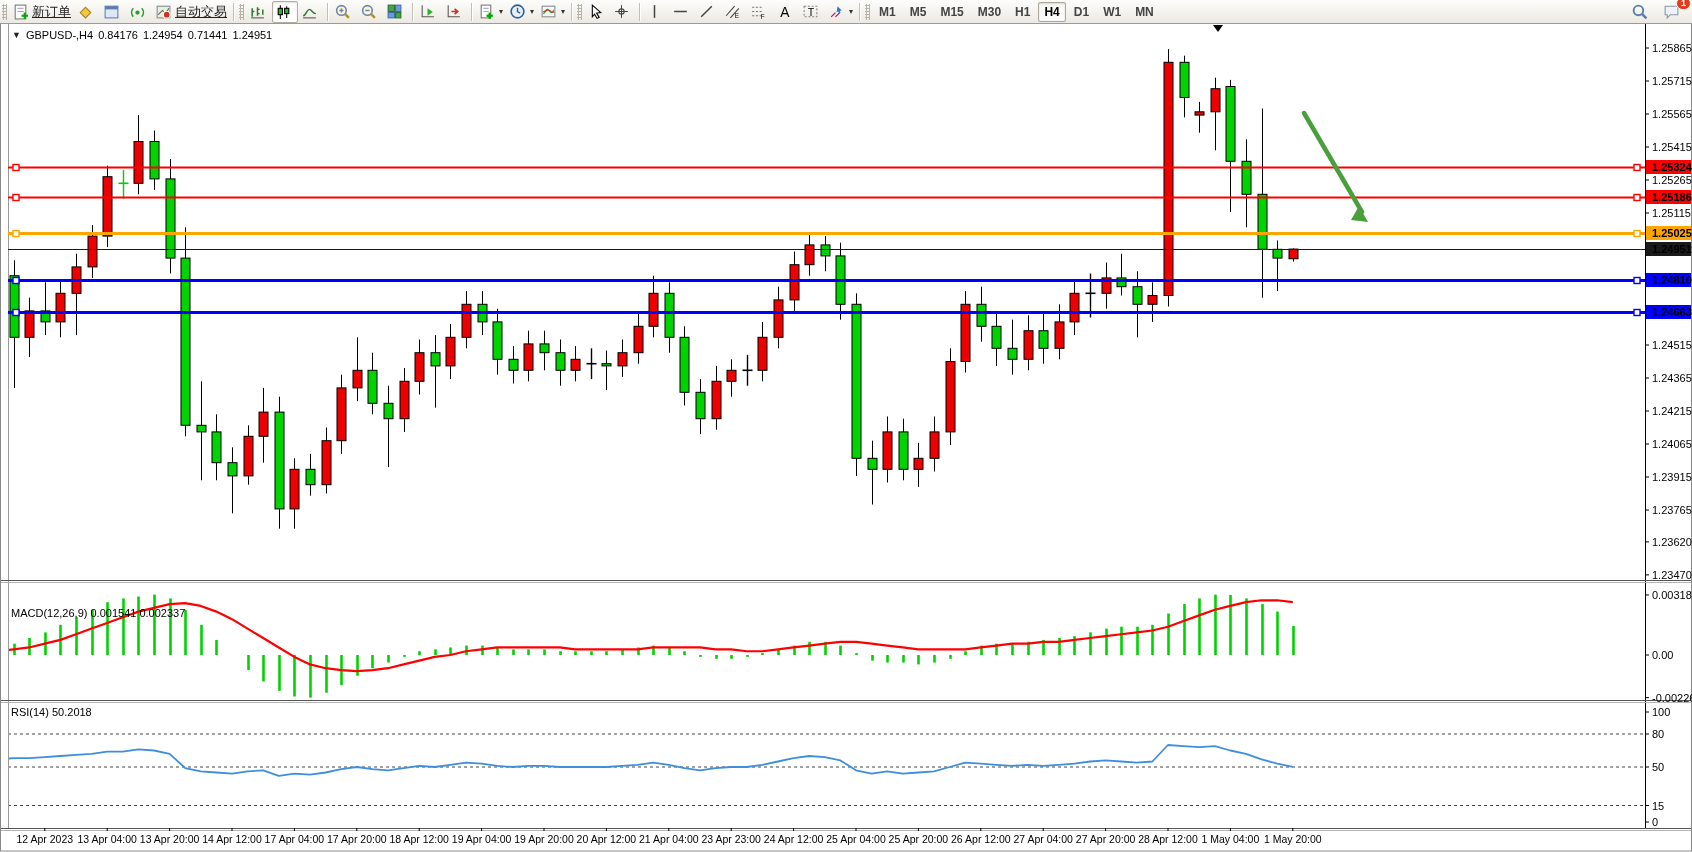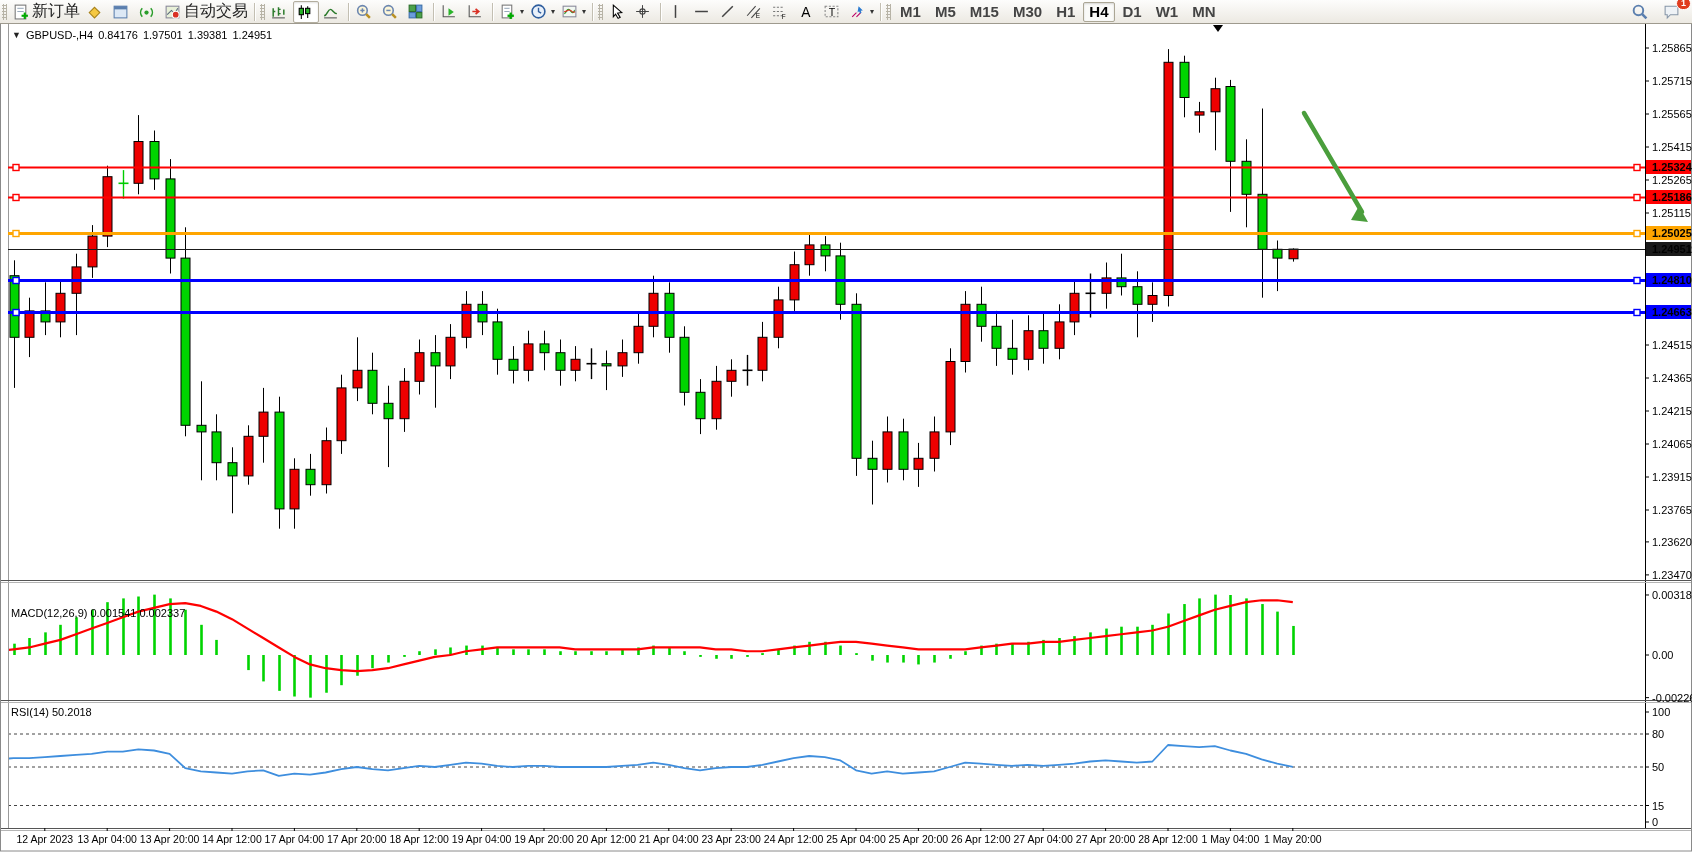--- a/index.html
+++ b/index.html
@@ -9,23 +9,23 @@
   
   #toolbar{position:absolute;left:0;top:0;width:1692px;height:23px;z-index:5;
     background:linear-gradient(#fdfdfc,#ece9e2);border-bottom:1px solid #9e9a8e;
     display:flex;align-items:center;font-size:12px;color:#222;}
   .grip{width:5px;height:16px;margin:0 2px;
     background-image:radial-gradient(#b7b3a6 1px,transparent 1.2px);background-size:3px 3px;}
   .sep{width:1px;height:18px;background:#c3bfb2;margin:0 3px;box-shadow:1px 0 0 #fff;}
   .tb-btn{height:20px;min-width:20px;padding:0 2px;display:flex;align-items:center;gap:3px;
     border:1px solid transparent;border-radius:2px;cursor:default;white-space:nowrap;}
   .tb-btn.pressed{background:#fff;border:1px solid #b3ae9f;box-shadow:inset 0 1px 2px rgba(0,0,0,.12);}
-  .tb-btn .lbl{font-size:16px;}
+  .tb-btn .lbl{font-size:13px;text-decoration:underline;}
   .caret{font-size:8px;color:#333;margin-left:1px;}
-  .tf-btn{height:18px;padding:0 5px;margin:0 1px;font-size:15px;font-weight:bold;color:#444;
+  .tf-btn{height:18px;padding:0 5px;margin:0 1px;font-size:12px;font-weight:bold;color:#444;
     border:1px solid transparent;border-radius:2px;display:flex;align-items:center;}
   .tf-btn.active{background:#fafaf8;border:1px solid #aba695;box-shadow:inset 0 1px 2px rgba(0,0,0,.15);color:#000;}
   #tb-right{margin-left:auto;display:flex;align-items:center;margin-right:6px;gap:6px;}
   .badge{position:absolute;top:-5px;right:-6px;background:#e03c1e;color:#fff;border-radius:8px;
     font-size:9px;font-weight:bold;padding:0 4px;line-height:11px;border:1px solid #fff;}
   .rel{position:relative;}
   
   .overlay{position:absolute;z-index:3;font-size:11px;color:#000;}
   #chart-title{left:12px;top:29px;display:flex;gap:5px;align-items:center;}
   #macd-label{left:11px;top:607px;}
@@ -440,22 +440,22 @@
       <line x1="1230.3999999999999" y1="828" x2="1230.3999999999999" y2="831" stroke="#000"></line>
       <text x="1230.3999999999999" y="843" font-size="10.5" text-anchor="middle">1 May 04:00</text>
       <line x1="1292.8" y1="828" x2="1292.8" y2="831" stroke="#000"></line>
       <text x="1292.8" y="843" font-size="10.5" text-anchor="middle">1 May 20:00</text>
     </svg>
 
   <div class="overlay" id="chart-title">
     <span class="dd-tri">▼</span>
     <span>GBPUSD-,H4</span>
     <span>0.84176</span>
-    <span>1.97501</span>
-    <span>1.39381</span>
+    <span>1.24954</span>
+    <span>0.71441</span>
     <span>1.24951</span>
   </div>
   <div class="overlay" id="macd-label">
     <span>MACD(12,26,9)</span>&nbsp;<span>0.001541 0.002337</span>
   </div>
   <div class="overlay" id="rsi-label">
     <span>RSI(14)</span>&nbsp;<span>50.2018</span>
   </div>
 
   <div id="toolbar">

